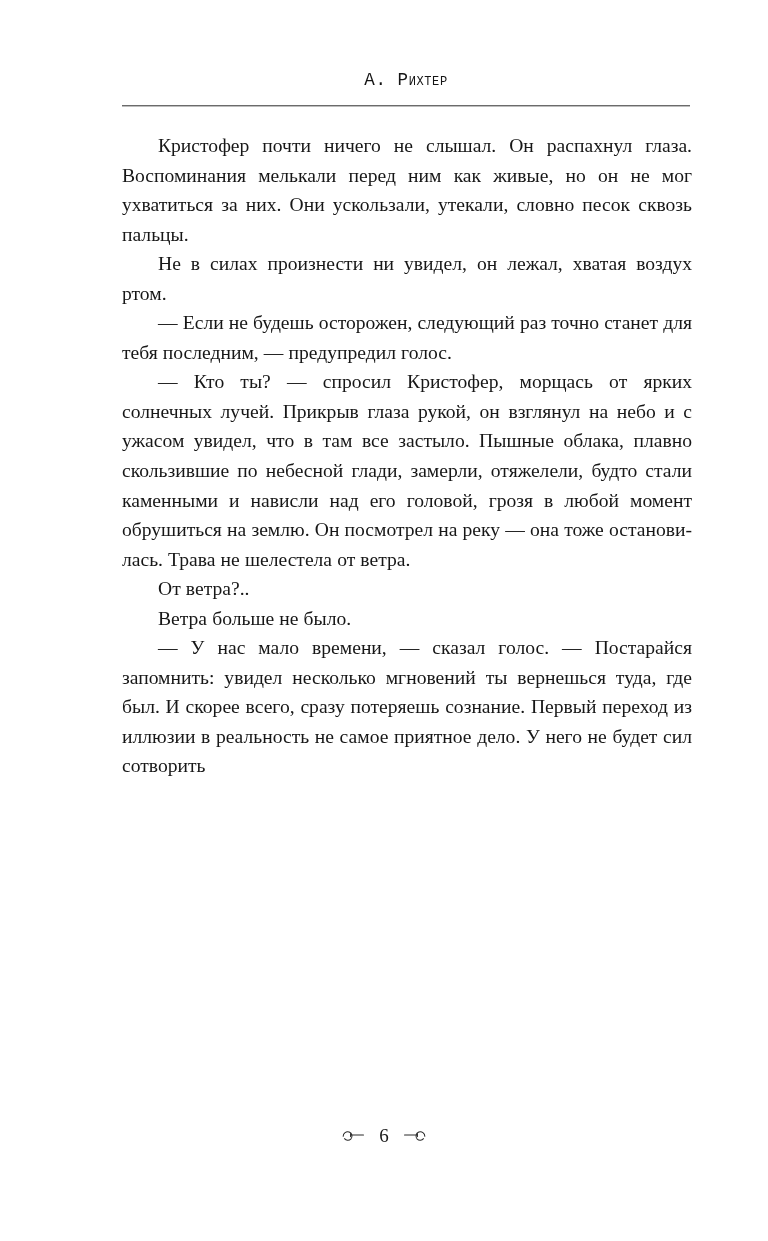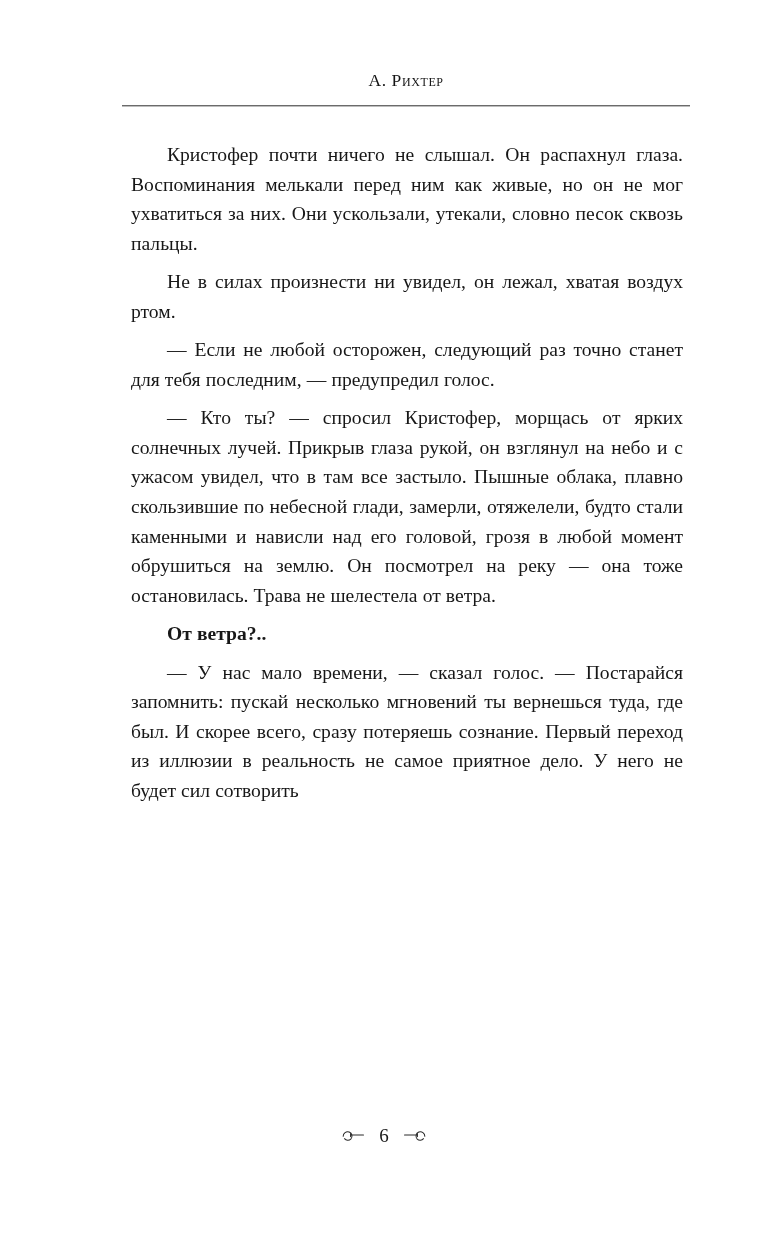--- a/index.html
+++ b/index.html
@@ -30,21 +30,21 @@
   .running-head {
     position: absolute;
     left: 122px;
     top: 70px;
     width: 568px;
     text-align: center;
     font-size: 17.5px;
     letter-spacing: 0.6px;
     color: #151515;
     font-variant: small-caps;
-    font-family: Liberation Serif, serif;
+    font-family: Liberation Mono, monospace;
   }
 
   .head-rule {
     position: absolute;
     left: 122px;
     top: 105px;
     width: 568px;
     height: 0;
     border-top: 1.6px solid #6b6b6b;
     border-bottom: 0.6px solid #bdbdbd;
@@ -52,34 +52,33 @@
 
   
   .textblock {
     position: absolute;
     left: 122px;
     top: 131px;
     width: 570px;
   }
 
   .textblock p {
-    margin: 9px;
+    margin: 0;
     font-size: 19.6px;
     line-height: 29.55px;
     text-align: justify;
     text-indent: 36px;
     text-justify: inter-word;
     word-spacing: 0.2px;
     hyphens: manual;
     color: #171717;
   }
 
   .textblock p.last-short {
     text-align: left;
-    font-weight: bold;
   }
 
   
   .folio {
     position: absolute;
     left: 0;
     top: 1126px;
     width: 768px;
     display: flex;
     align-items: center;
@@ -105,24 +104,25 @@
 
 <div class="page">
 
   <div class="running-head">А. Рихтер</div>
 
   <div class="head-rule"></div>
 
   <div class="textblock">
     <p>Кристофер почти ничего не слышал. Он распахнул глаза. Воспоминания мелькали перед ним как живые, но он не мог ухватиться за них. Они ускользали, уте­кали, словно песок сквозь пальцы.</p>
     <p>Не в силах произнести ни увидел, он лежал, хватая воздух ртом.</p>
-    <p>— Если не любой осторожен, следующий раз точ­но станет для тебя последним, — предупредил голос.</p>
+    <p>— Если не будешь осторожен, следующий раз точ­но станет для тебя последним, — предупредил голос.</p>
     <p>— Кто ты? — спросил Кристофер, морщась от яр­ких солнечных лучей. Прикрыв глаза рукой, он взглянул на небо и с ужасом увидел, что в там все застыло. Пыш­ные облака, плавно скользившие по небесной глади, замерли, отяжелели, будто стали каменными и навис­ли над его головой, грозя в любой момент обрушиться на землю. Он посмотрел на реку — она тоже останови­лась. Трава не шелестела от ветра.</p>
     <p class="last-short">От ветра?..</p>
-    <p>— У нас мало времени, — сказал голос. — Поста­райся запомнить: пускай несколько мгновений ты вер­нешься туда, где был. И скорее всего, сразу потеряешь сознание. Первый переход из иллюзии в реальность не самое приятное дело. У него не будет сил сотворить</p>
+    <p class="last-short">Ветра больше не было.</p>
+    <p>— У нас мало времени, — сказал голос. — Поста­райся запомнить: увидел несколько мгновений ты вер­нешься туда, где был. И скорее всего, сразу потеряешь сознание. Первый переход из иллюзии в реальность не самое приятное дело. У него не будет сил сотворить</p>
   </div>
 
   <div class="folio">
     <span class="orn left">
       <svg viewBox="0 0 31 17" width="31" height="17" aria-hidden="true">
         <path d="M2.2 9.3 a4.4 4.4 0 1 1 7.6 2.9 a4.4 4.4 0 0 1 -6.3 -0.5" fill="none" stroke="#2a2a2a" stroke-width="1.05" stroke-linecap="round"></path>
         <path d="M9.9 8.0 L22.5 8.0" fill="none" stroke="#2a2a2a" stroke-width="1.05" stroke-linecap="round"></path>
         <path d="M9.6 6.4 L9.6 9.6" fill="none" stroke="#2a2a2a" stroke-width="1.05" stroke-linecap="round"></path>
       </svg>
     </span>

